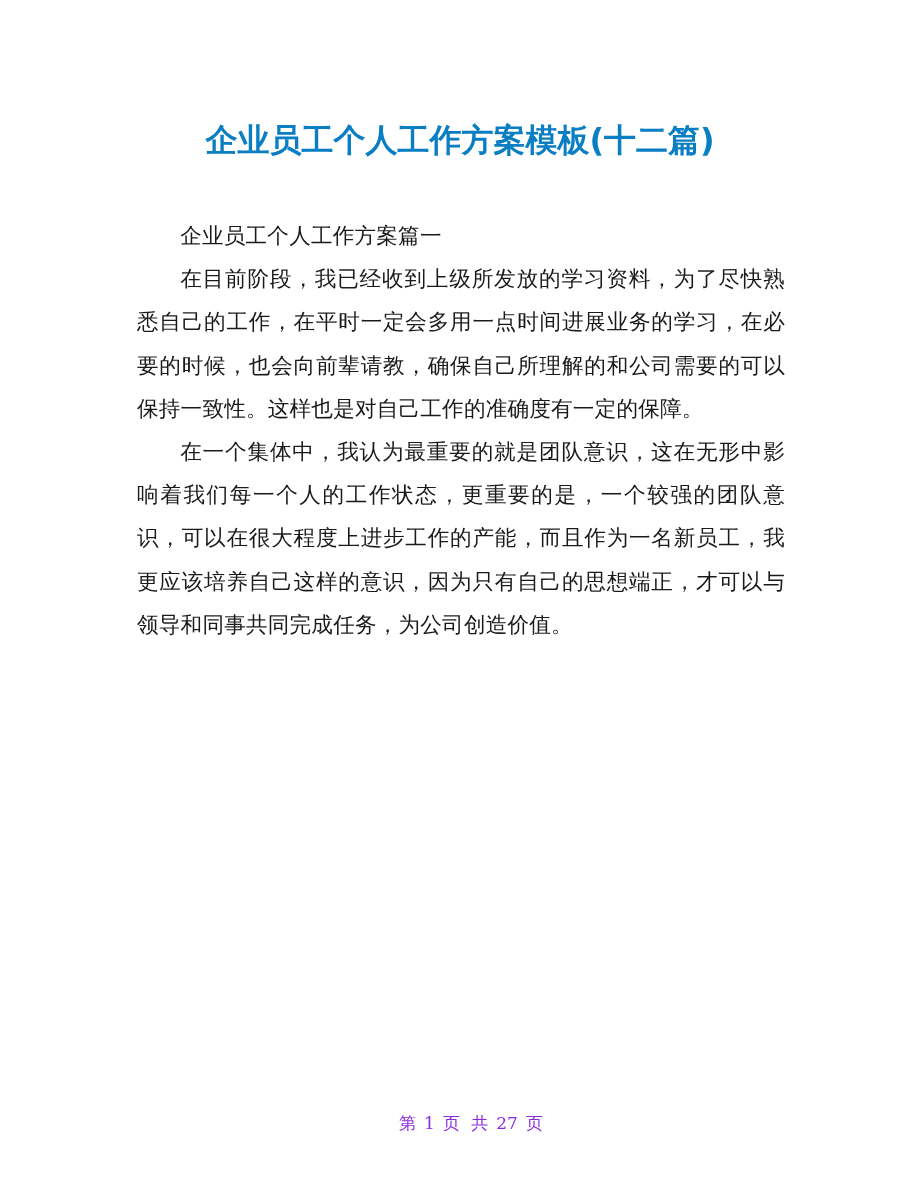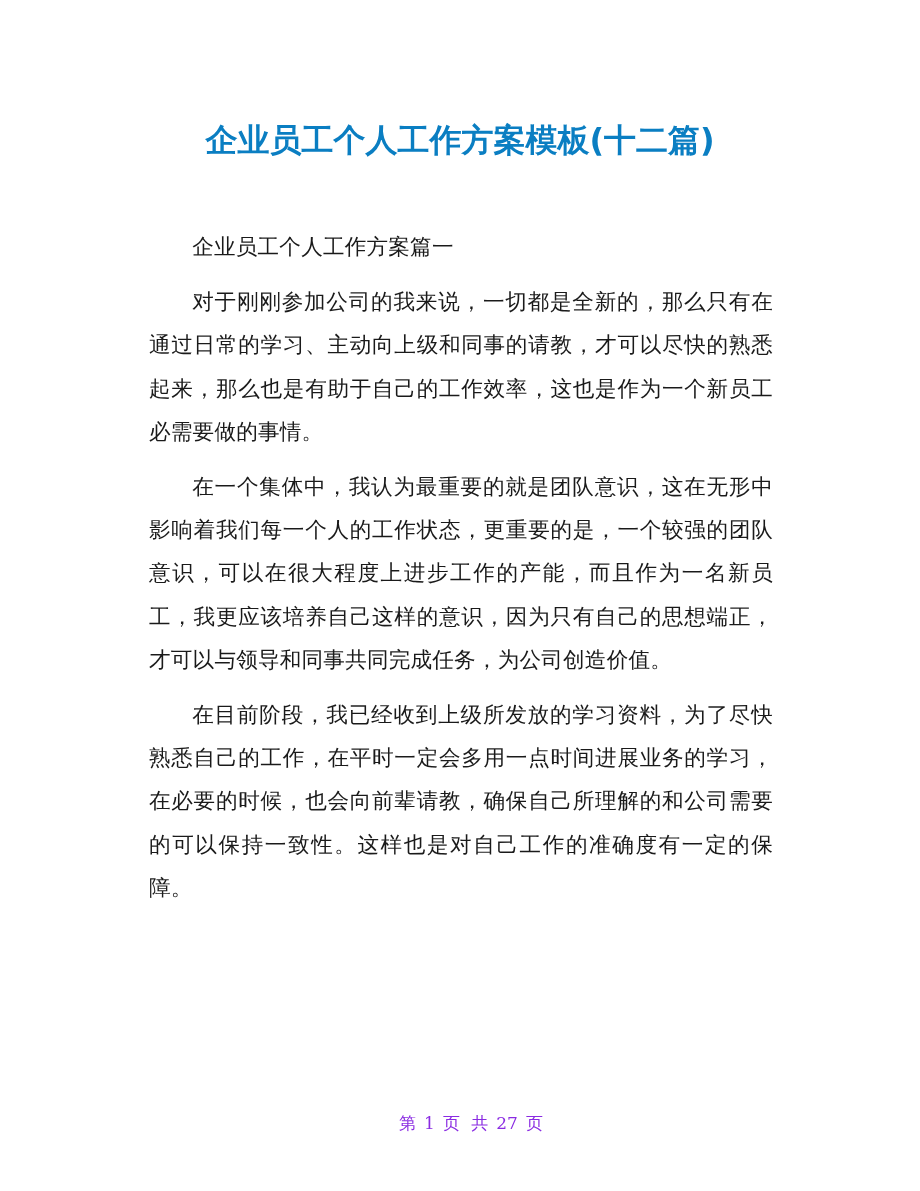--- a/index.html
+++ b/index.html
@@ -37,26 +37,25 @@
     .body-text {
       position: absolute;
       left: 137px;
       top: 214px;
       width: 648px;
       font-size: 21.6px;
       color: #1a1a1a;
       line-height: 43.2px;
     }
     .para {
-      margin: 12px;
+      margin: 0;
       text-indent: 2em;
       text-align: justify;
       text-justify: inter-character;
       letter-spacing: 0.2px;
-      font-family: Liberation Serif, serif;
     }
     .footer {
       position: absolute;
       top: 1112px;
       left: 0;
       width: 920px;
       text-align: center;
       font-size: 17px;
       color: #8a2be2;
       word-spacing: 6px;
@@ -65,21 +64,20 @@
     .footer span { margin: 0 4px; }
   </style>
 </head>
 <body>
 
 <div class="page">
   <div class="doc-title">企业员工个人工作方案模板(十二篇)</div>
 
   <div class="body-text">
     <p class="para">企业员工个人工作方案篇一</p>
-    <p class="para">对于刚刚参加公司的我来说，一切都是全新的，那么只有在通过日常的学习、主动向上级和同事的请教，才可以尽快的熟悉起来，那么也是有助于自己的工作效率，这也是作为一个新员工必需要做的事情。</p>
+    <p class="para">在目前阶段，我已经收到上级所发放的学习资料，为了尽快熟悉自己的工作，在平时一定会多用一点时间进展业务的学习，在必要的时候，也会向前辈请教，确保自己所理解的和公司需要的可以保持一致性。这样也是对自己工作的准确度有一定的保障。</p>
     <p class="para">在一个集体中，我认为最重要的就是团队意识，这在无形中影响着我们每一个人的工作状态，更重要的是，一个较强的团队意识，可以在很大程度上进步工作的产能，而且作为一名新员工，我更应该培养自己这样的意识，因为只有自己的思想端正，才可以与领导和同事共同完成任务，为公司创造价值。</p>
-    <p class="para">在目前阶段，我已经收到上级所发放的学习资料，为了尽快熟悉自己的工作，在平时一定会多用一点时间进展业务的学习，在必要的时候，也会向前辈请教，确保自己所理解的和公司需要的可以保持一致性。这样也是对自己工作的准确度有一定的保障。</p>
   </div>
 
   <div class="footer">
     <span>第</span><span>1</span><span>页 共</span><span>27</span><span>页</span>
   </div>
 </div>
 
 </body></html>

